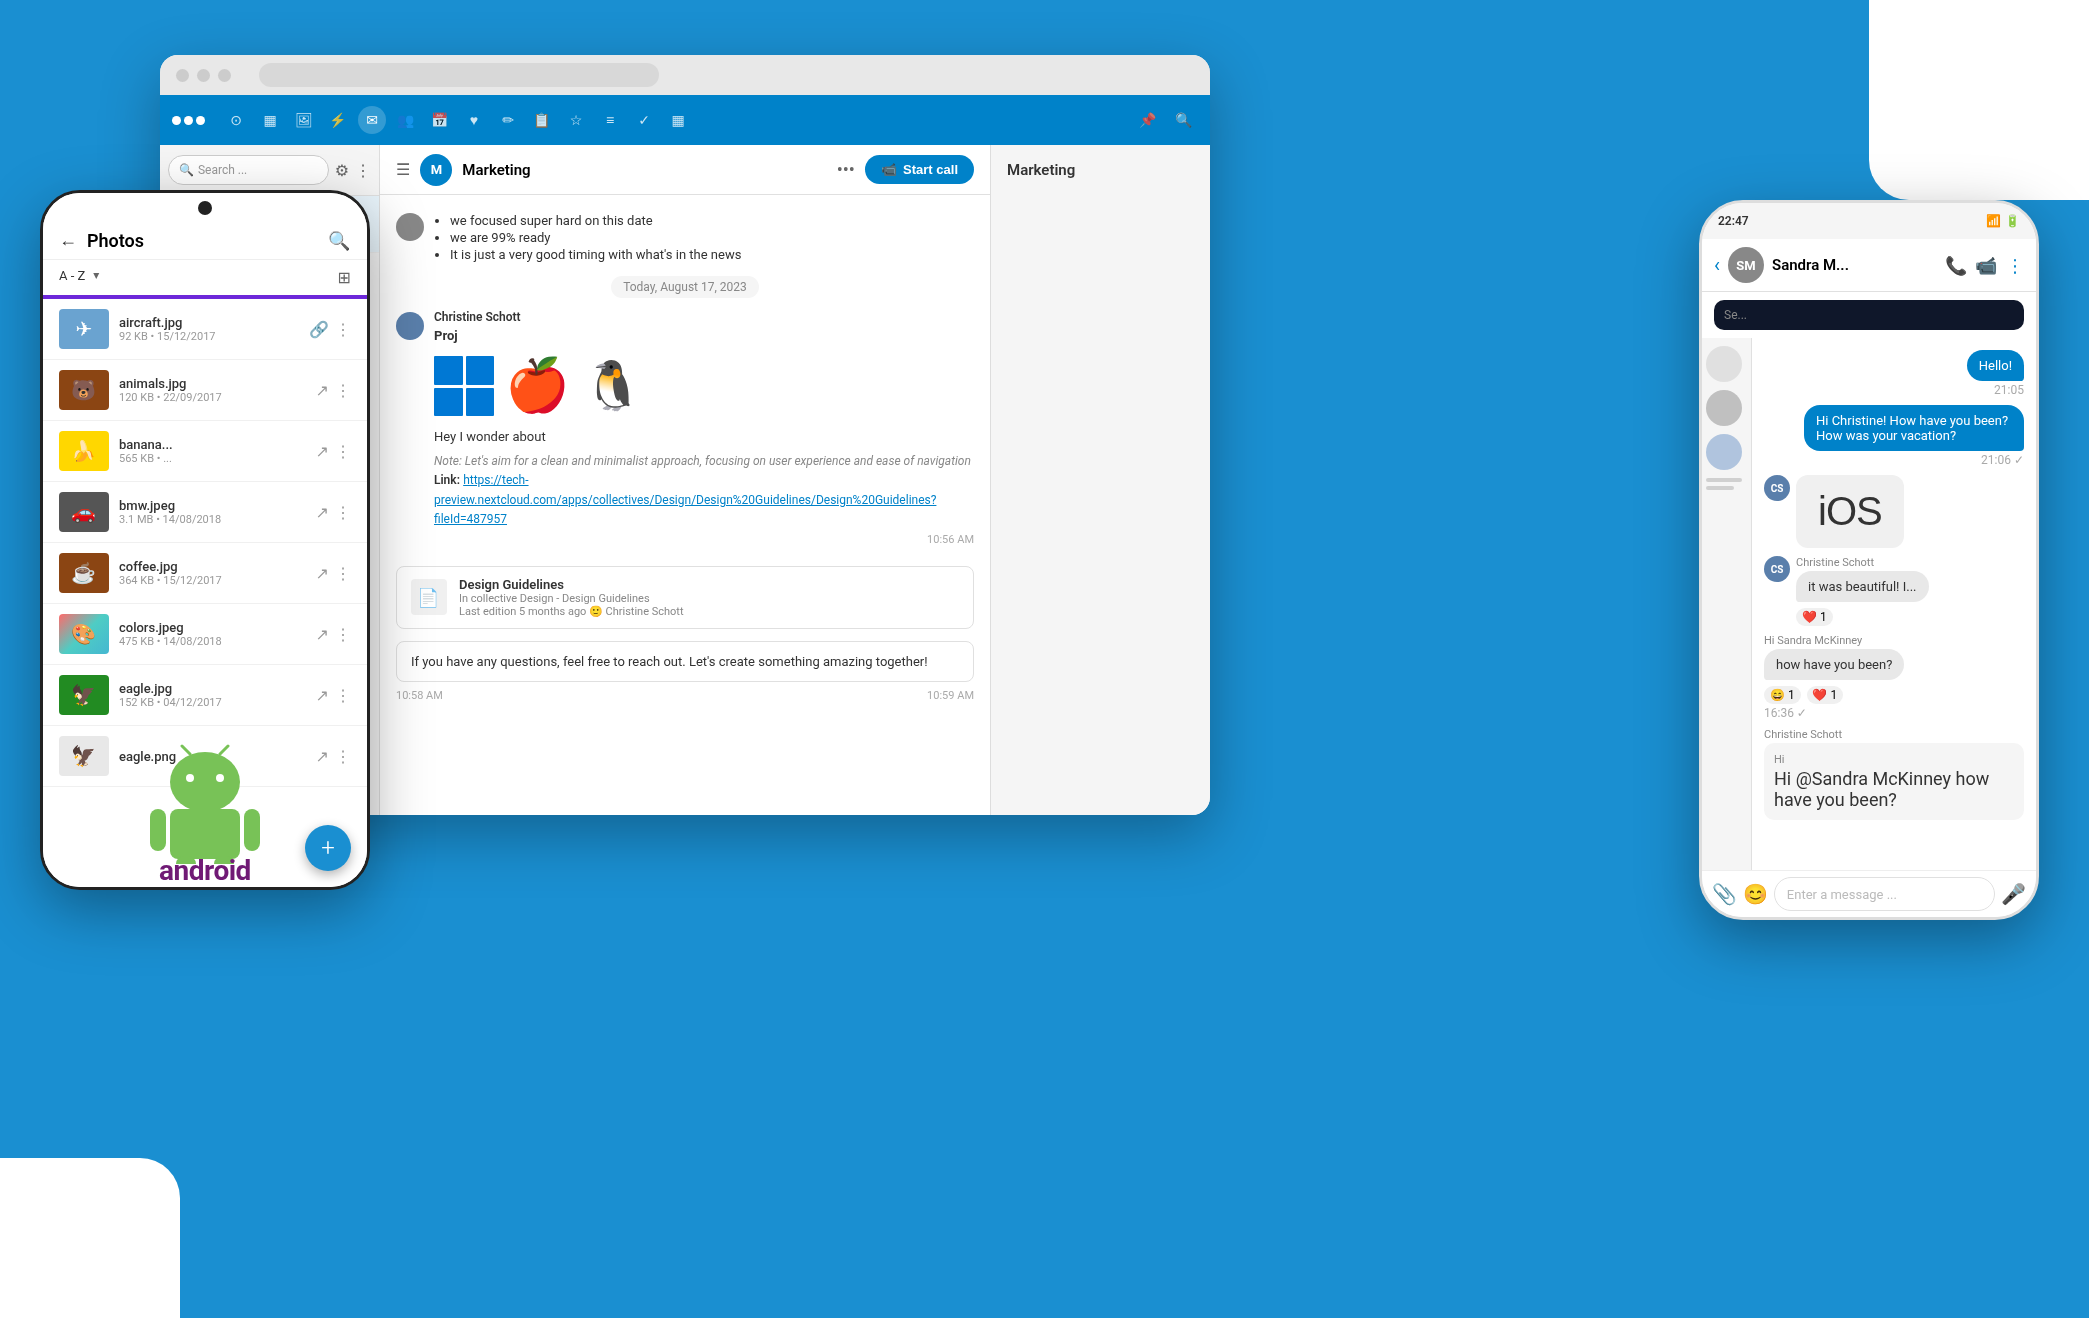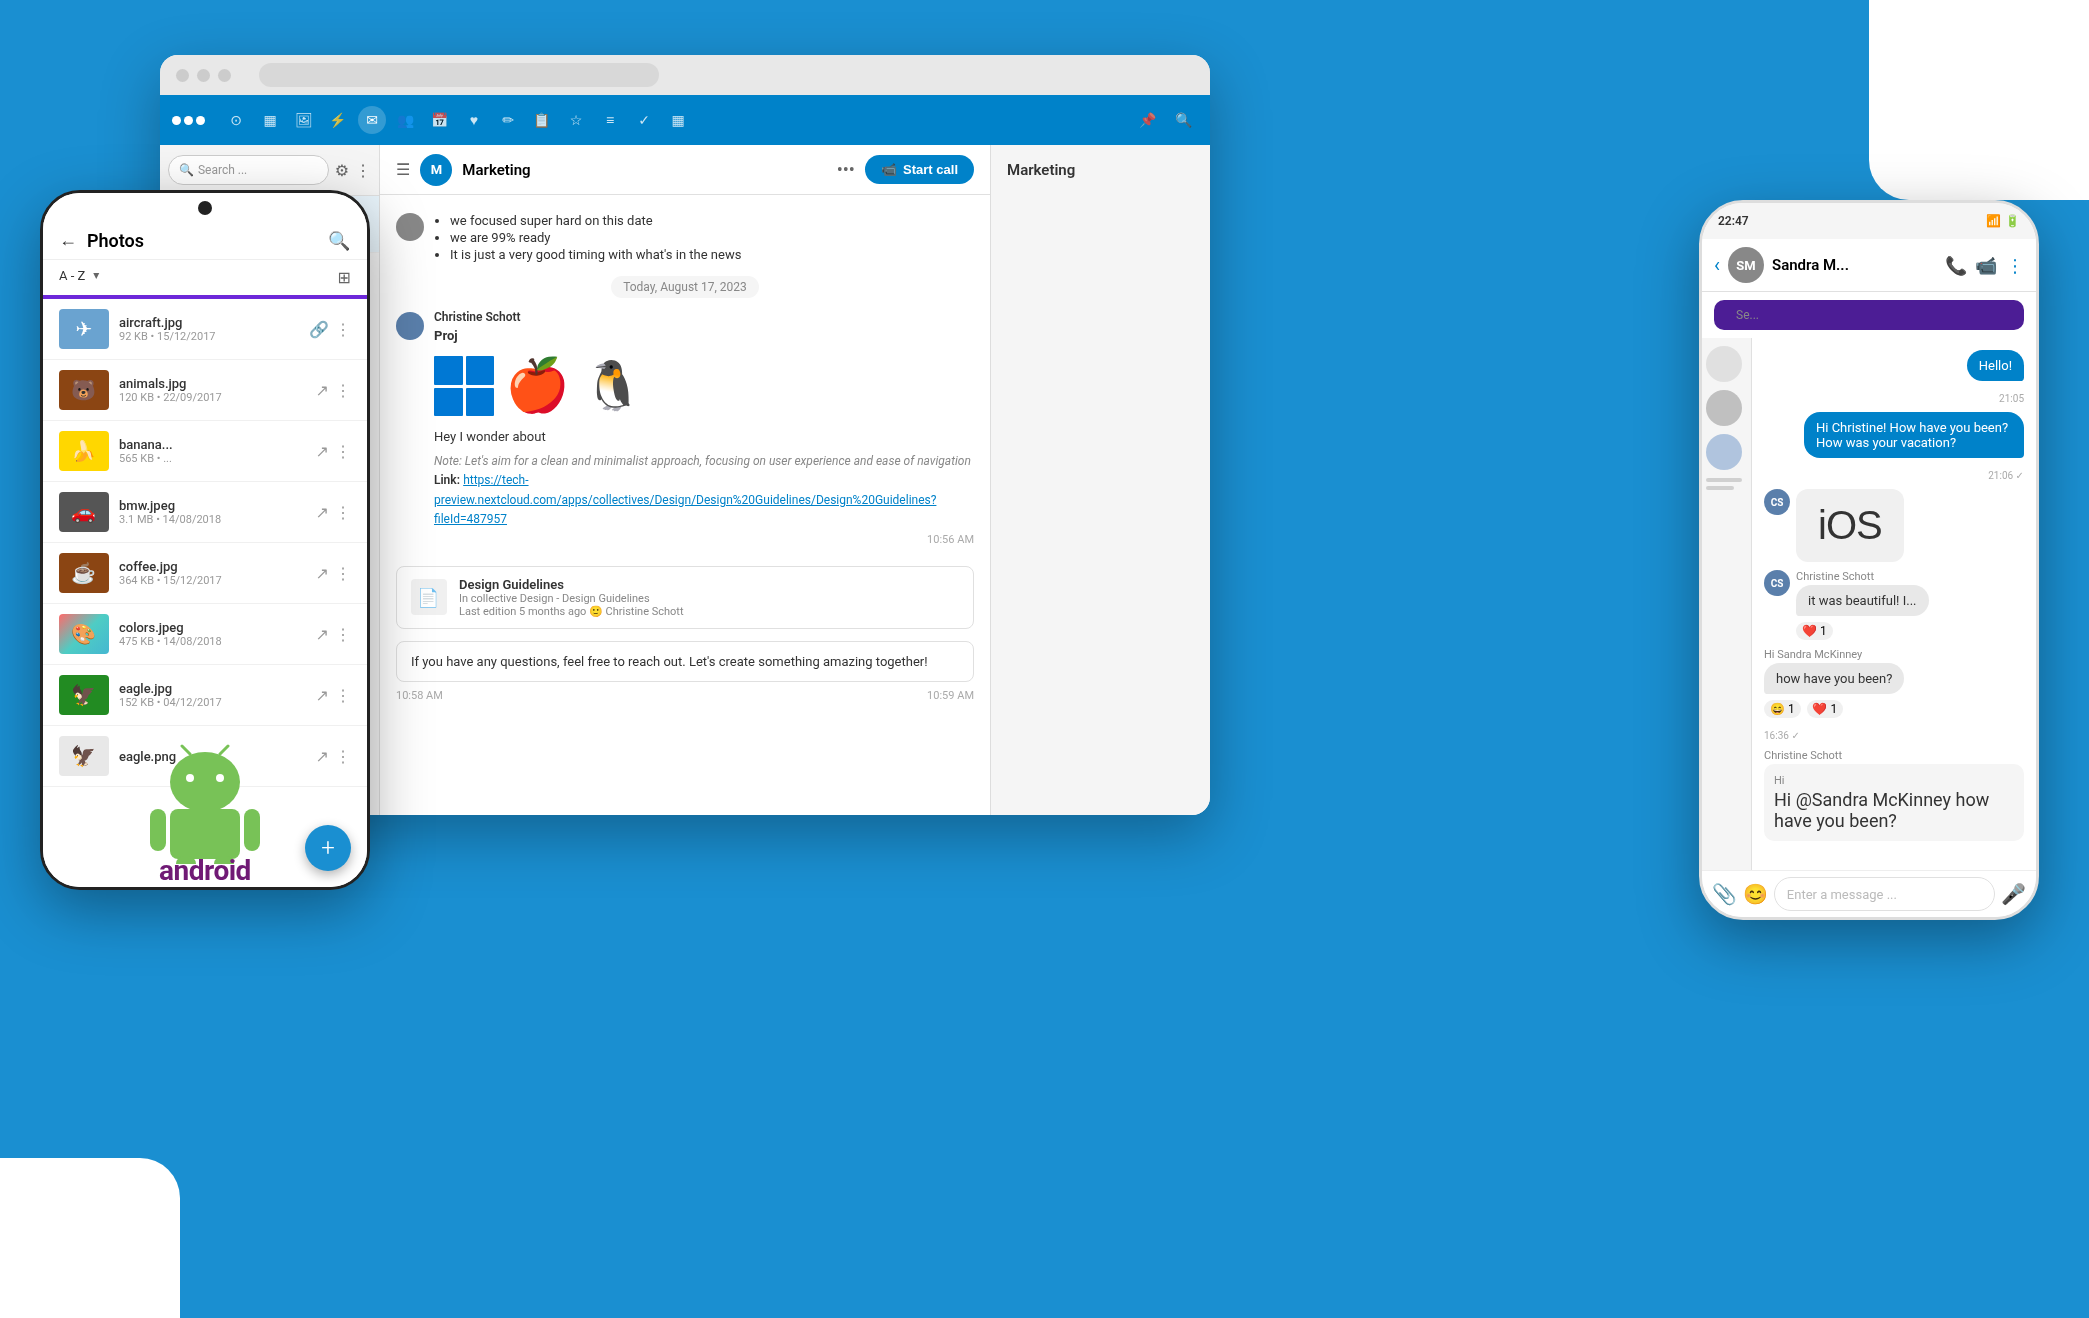--- a/index.html
+++ b/index.html
@@ -432,23 +432,23 @@
     .ios-contact-name { font-size: 15px; font-weight: 600; flex: 1; }
     .ios-call-btns { display: flex; gap: 8px; color: #0082c9; font-size: 18px; }
 
     .ios-search-bar {
       padding: 8px 12px;
       display: flex;
     }
     .ios-search-input {
       flex: 1;
       height: 30px;
-      background: #4c1d95;
+      background: #0f172a;
       border-radius: 10px;
-      padding: 0 22px;
+      padding: 0 10px;
       font-size: 13px;
       color: #666;
       border: none;
       display: flex; align-items: center;
     }
 
     
     .ios-messages {
       flex: 1;
       overflow-y: auto;
@@ -469,23 +469,23 @@
     .ios-msg-left {
       align-self: flex-start;
       background: #e8e8e8;
       color: #333;
       border-radius: 16px 16px 16px 4px;
       padding: 8px 12px;
       max-width: 220px;
       font-size: 13px;
     }
     .ios-msg-meta {
-      font-size: 10px;
+      font-size: 12px;
       color: #aaa;
-      margin-top: 12px;
+      margin-top: 2px;
     }
     .ios-msg-meta-right {
       text-align: right;
     }
     .ios-reaction {
       background: #f0f0f0;
       border-radius: 10px;
       padding: 2px 6px;
       font-size: 12px;
       display: inline-block;

